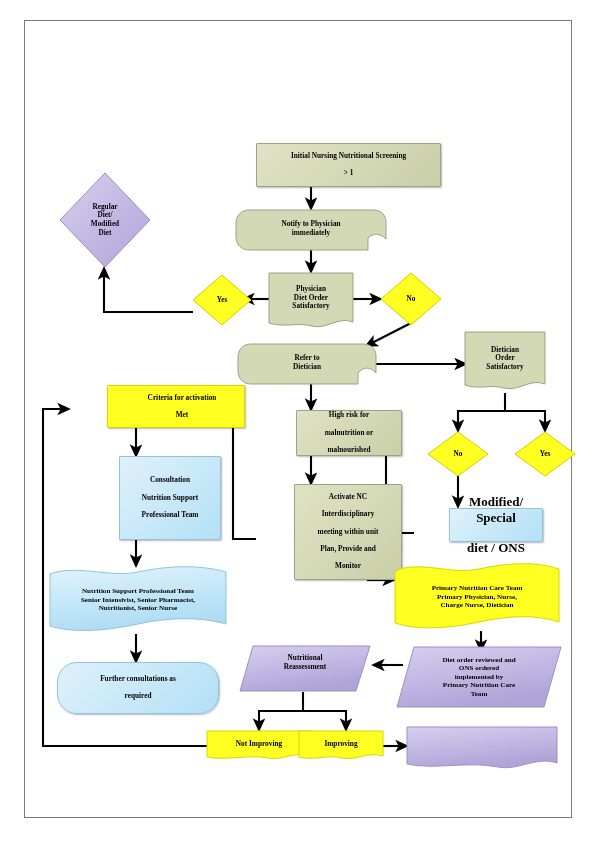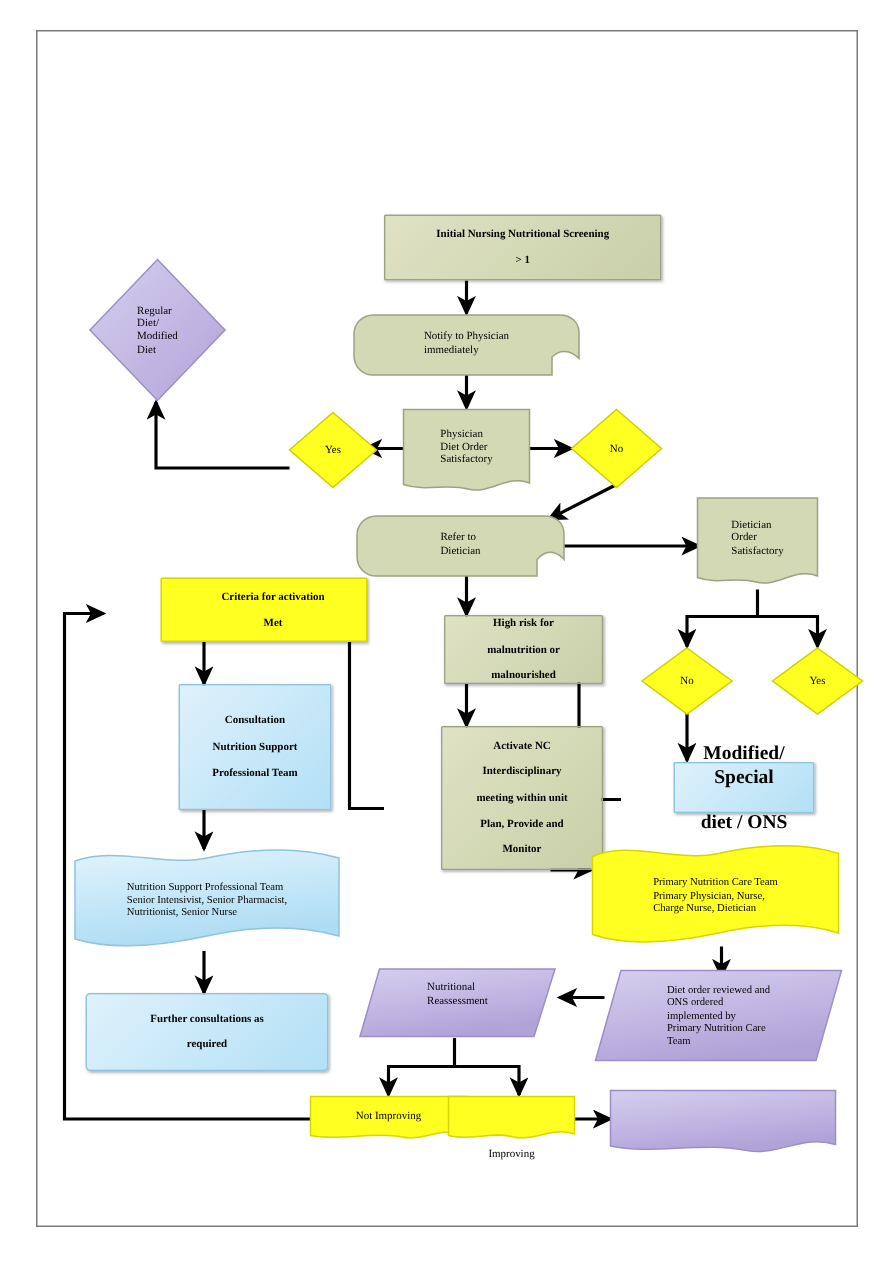--- a/index.html
+++ b/index.html
@@ -8,23 +8,23 @@
   #frame{position:absolute;left:24px;top:20px;width:548px;height:798px;border:1px solid #7a7a7a;box-sizing:border-box;}
   #canvas{position:absolute;left:0;top:0;width:595px;height:841px;}
   .node{position:absolute;box-sizing:border-box;display:flex;align-items:center;justify-content:center;text-align:center;font-weight:bold;color:#000;line-height:1.18;z-index:3;}
   .node span{display:block;padding:0 3px;}
   
   .olive{background:linear-gradient(135deg,#dfe2c4 0%,#d3d8b5 55%,#c9cfa8 100%);border:1px solid #9aa383;}
   .yellow{background:#ffff22;border:1px solid #d6d600;}
   .blue{background:linear-gradient(135deg,#dff1fb 0%,#c4e7f8 60%,#b3dff5 100%);border:1px solid #8fc3de;}
   
   .rect{border-radius:1px;box-shadow:1px 1px 2px rgba(0,0,0,0.28);margin-left:37px;}
-  .round{border-radius:3px;box-shadow:1px 1px 2px rgba(0,0,0,0.28);}
+  .round{border-radius:20px;box-shadow:1px 1px 2px rgba(0,0,0,0.28);}
   .svgshape{position:absolute;z-index:3;}
-  .svglabel{position:absolute;z-index:4;display:flex;align-items:center;justify-content:center;font-weight:normal;color:#000;line-height:1.18;pointer-events:none;}
+  .svglabel{position:absolute;z-index:4;display:flex;align-items:center;justify-content:center;text-align:center;font-weight:bold;color:#000;line-height:1.18;pointer-events:none;}
 </style>
 </head>
 <body>
 
 <div id="page">
   <div id="frame"></div>
 
   <svg id="canvas" viewBox="0 0 595 841" xmlns="http://www.w3.org/2000/svg">
     <defs>
       <marker id="ah" markerWidth="7" markerHeight="7" refX="5.6" refY="3" orient="auto">
@@ -286,20 +286,20 @@
   <svg class="svgshape" style="left:206px;top:730px;width:106px;height:32px;" viewBox="0 0 106 32">
     <path d="M1,1 L105,1 L105,26 C88,21 76,31 62,28 C44,24 20,31 1,27 Z" fill="#ffff22" stroke="#d6d600" stroke-width="1"></path>
   </svg>
   <div class="svglabel" style="left:206px;top:730px;width:106px;height:28px;font-size:7.3px;">
     <span>Not Improving</span>
   </div>
 
   <svg class="svgshape" style="left:298px;top:730px;width:86px;height:32px;" viewBox="0 0 86 32">
     <path d="M1,1 L85,1 L85,26 C70,21 58,31 44,28 C30,24 16,31 1,27 Z" fill="#ffff22" stroke="#d6d600" stroke-width="1"></path>
   </svg>
-  <div class="svglabel" style="left:298px;top:730px;width:86px;height:28px;font-size:7.3px;margin-top:25px;">
+  <div class="svglabel" style="left:298px;top:730px;width:86px;height:28px;font-size:7.3px;">
     <span>Improving</span>
   </div>
 
   <svg class="svgshape" style="left:406px;top:726px;width:152px;height:45px;" viewBox="0 0 152 45">
     <path d="M1,1 L151,1 L151,37 C130,30 112,45 92,41 C62,35 28,44 1,38 Z" fill="url(#pg2)" stroke="#9b8fc6" stroke-width="1"></path>
   </svg>
 </div>
 
 </body></html>

